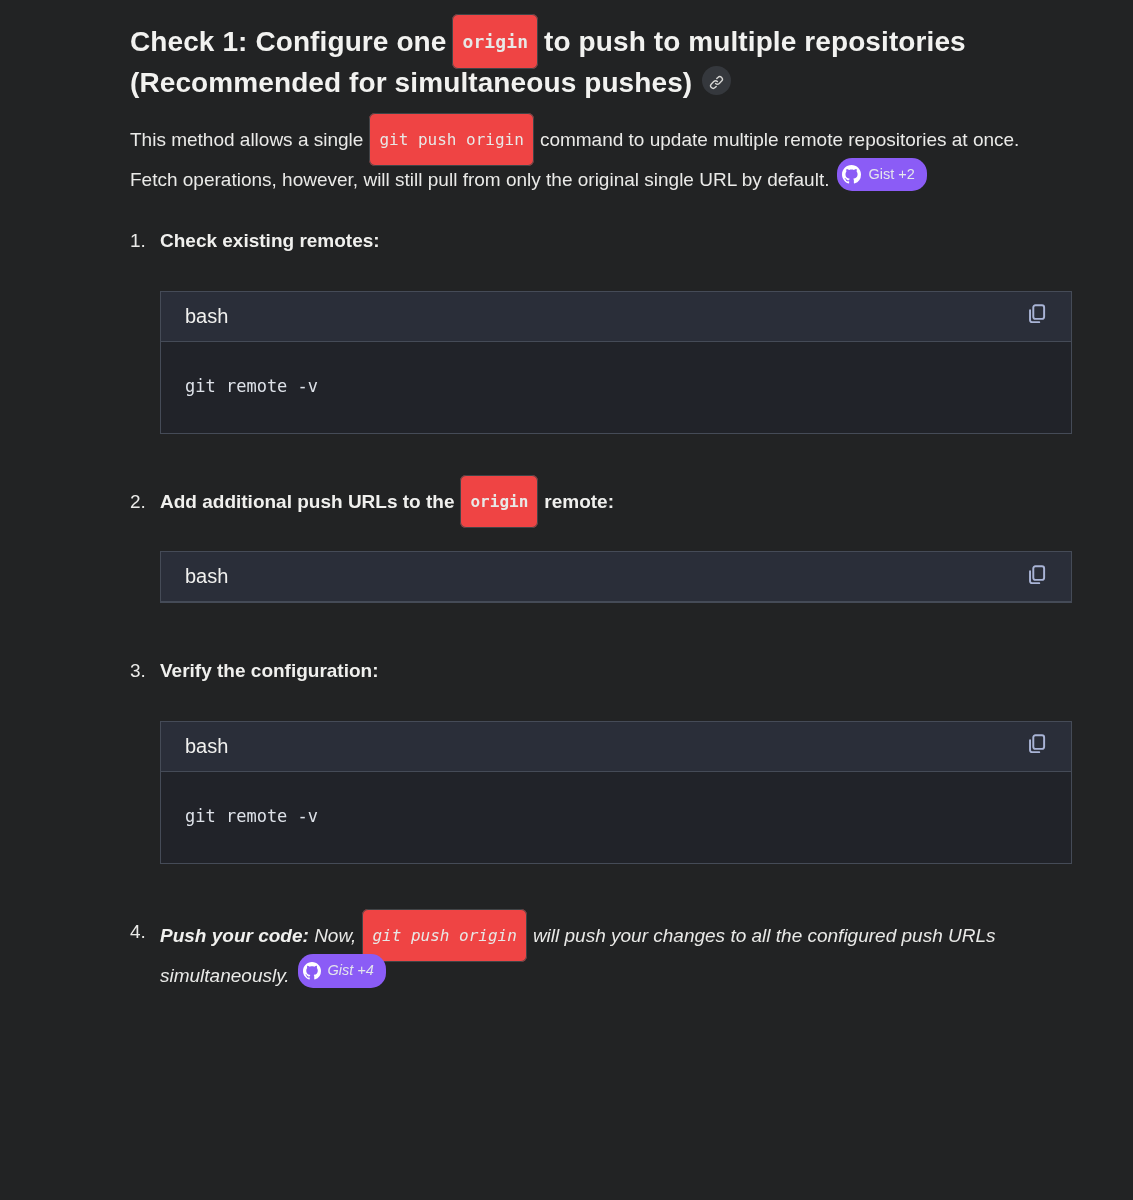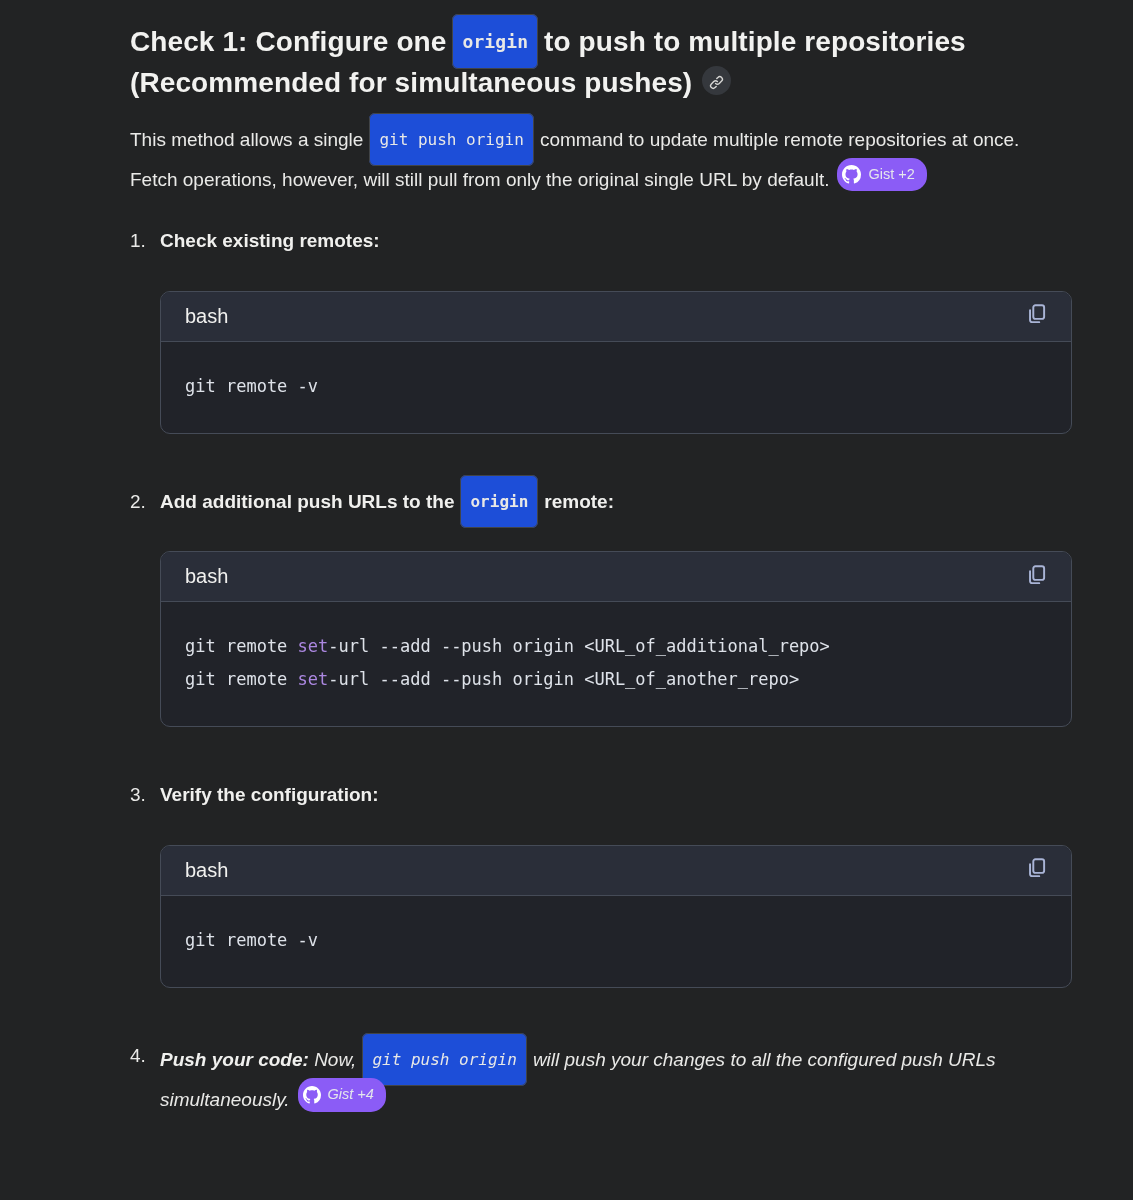--- a/index.html
+++ b/index.html
@@ -20,21 +20,21 @@
   
   h2.heading {
     font-size: 28px;
     font-weight: 700;
     line-height: 1.47;
     color: #f2f2f0;
     letter-spacing: 0.1px;
   }
   .inline-code {
     font-family: "DejaVu Sans Mono", "Liberation Mono", monospace;
-    background: #1d4ed8;
+    background: #ef4444;
     border: 1px solid #414447;
     border-radius: 6px;
     padding: 16px 9px;
     margin: 0 6px;
     color: #e8e8e6;
     white-space: nowrap;
   }
   h2 .inline-code { font-size: 18px; font-weight: 700; vertical-align: 3px; }
   p .inline-code, li .inline-code { font-size: 16px; vertical-align: 1px; }
   .anchor-btn {
@@ -75,21 +75,21 @@
   ol.steps { list-style: none; margin-top: 30px; }
   .step { display: flex; font-size: 19px; line-height: 1.5; }
   .step-number { width: 30px; flex: 0 0 30px; color: #eaeae8; }
   .step-body { flex: 1; max-width: 912px; }
   .step-title { font-weight: 700; color: #f0f0ee; }
   .step4-text { font-weight: 400; line-height: 1.9; font-style: italic; }
   
   .code-block {
     margin: 35px 0 54px 0;
     border: 1px solid #454b57;
-    border-radius: 10px;
+    border-radius: 0;
     overflow: hidden;
     background: #212329;
   }
   .code-header {
     display: flex;
     align-items: center;
     justify-content: space-between;
     background: #2a2e39;
     border-bottom: 1px solid #454b57;
     padding: 10px 20px 11px 24px;
@@ -170,22 +170,20 @@
         <div class="code-block">
           <div class="code-header">
             <span class="code-lang">bash</span>
             <button class="copy-btn">
                 <span><svg width="26" height="26" viewBox="0 0 24 24" fill="none" stroke="#a9b4d6" stroke-width="1.8" stroke-linecap="round" stroke-linejoin="round">
                     <path d="M6.5 8.5v9a2 2 0 0 0 2 2h6.5"></path>
                     <rect x="9.5" y="4" width="10" height="12.5" rx="2" fill="#2a2e39"></rect>
                   </svg></span>
               </button>
           </div>
-          <div class="code-body"><span>git remote </span><span class="kw">set</span><span>-url --add --push origin &lt;URL_of_additional_repo&gt;</span>
-<span>git remote </span><span class="kw">set</span><span>-url --add --push origin &lt;URL_of_another_repo&gt;</span></div>
         </div>
       </div>
     </li>
 
     <li class="step">
       <span class="step-number">3.</span>
       <div class="step-body">
         <span class="step-title">Verify the configuration:</span>
         <div class="code-block">
           <div class="code-header">

